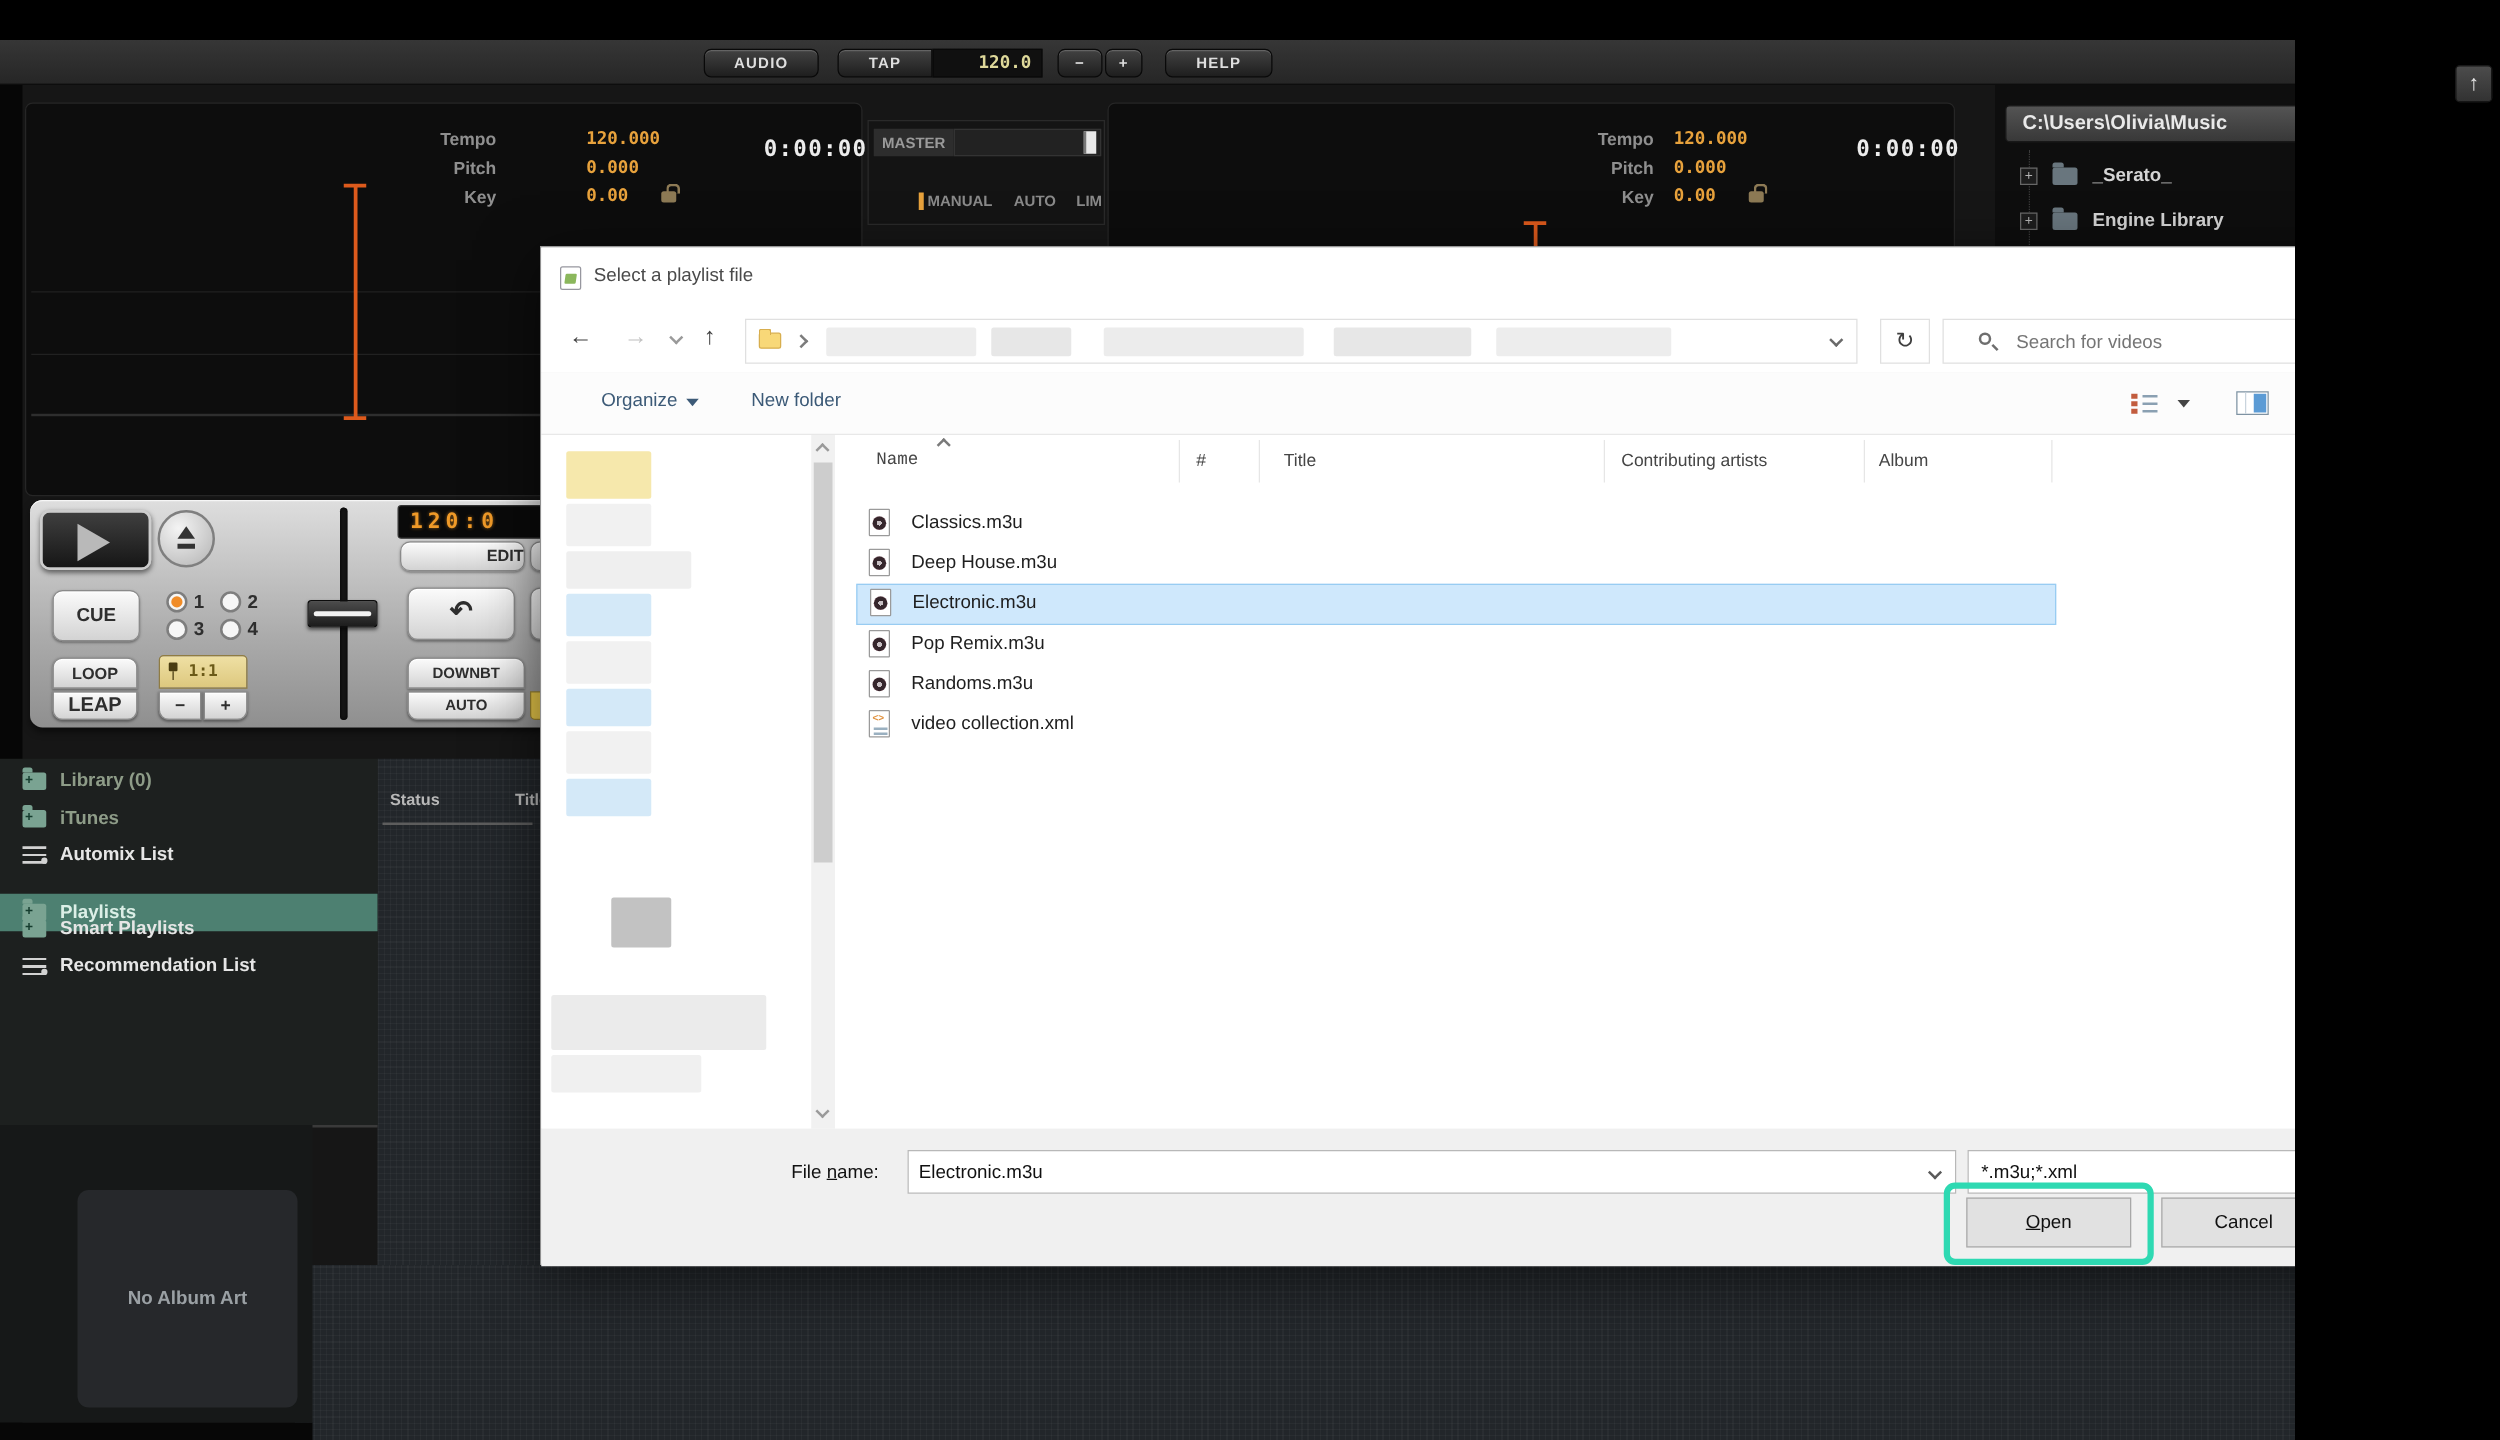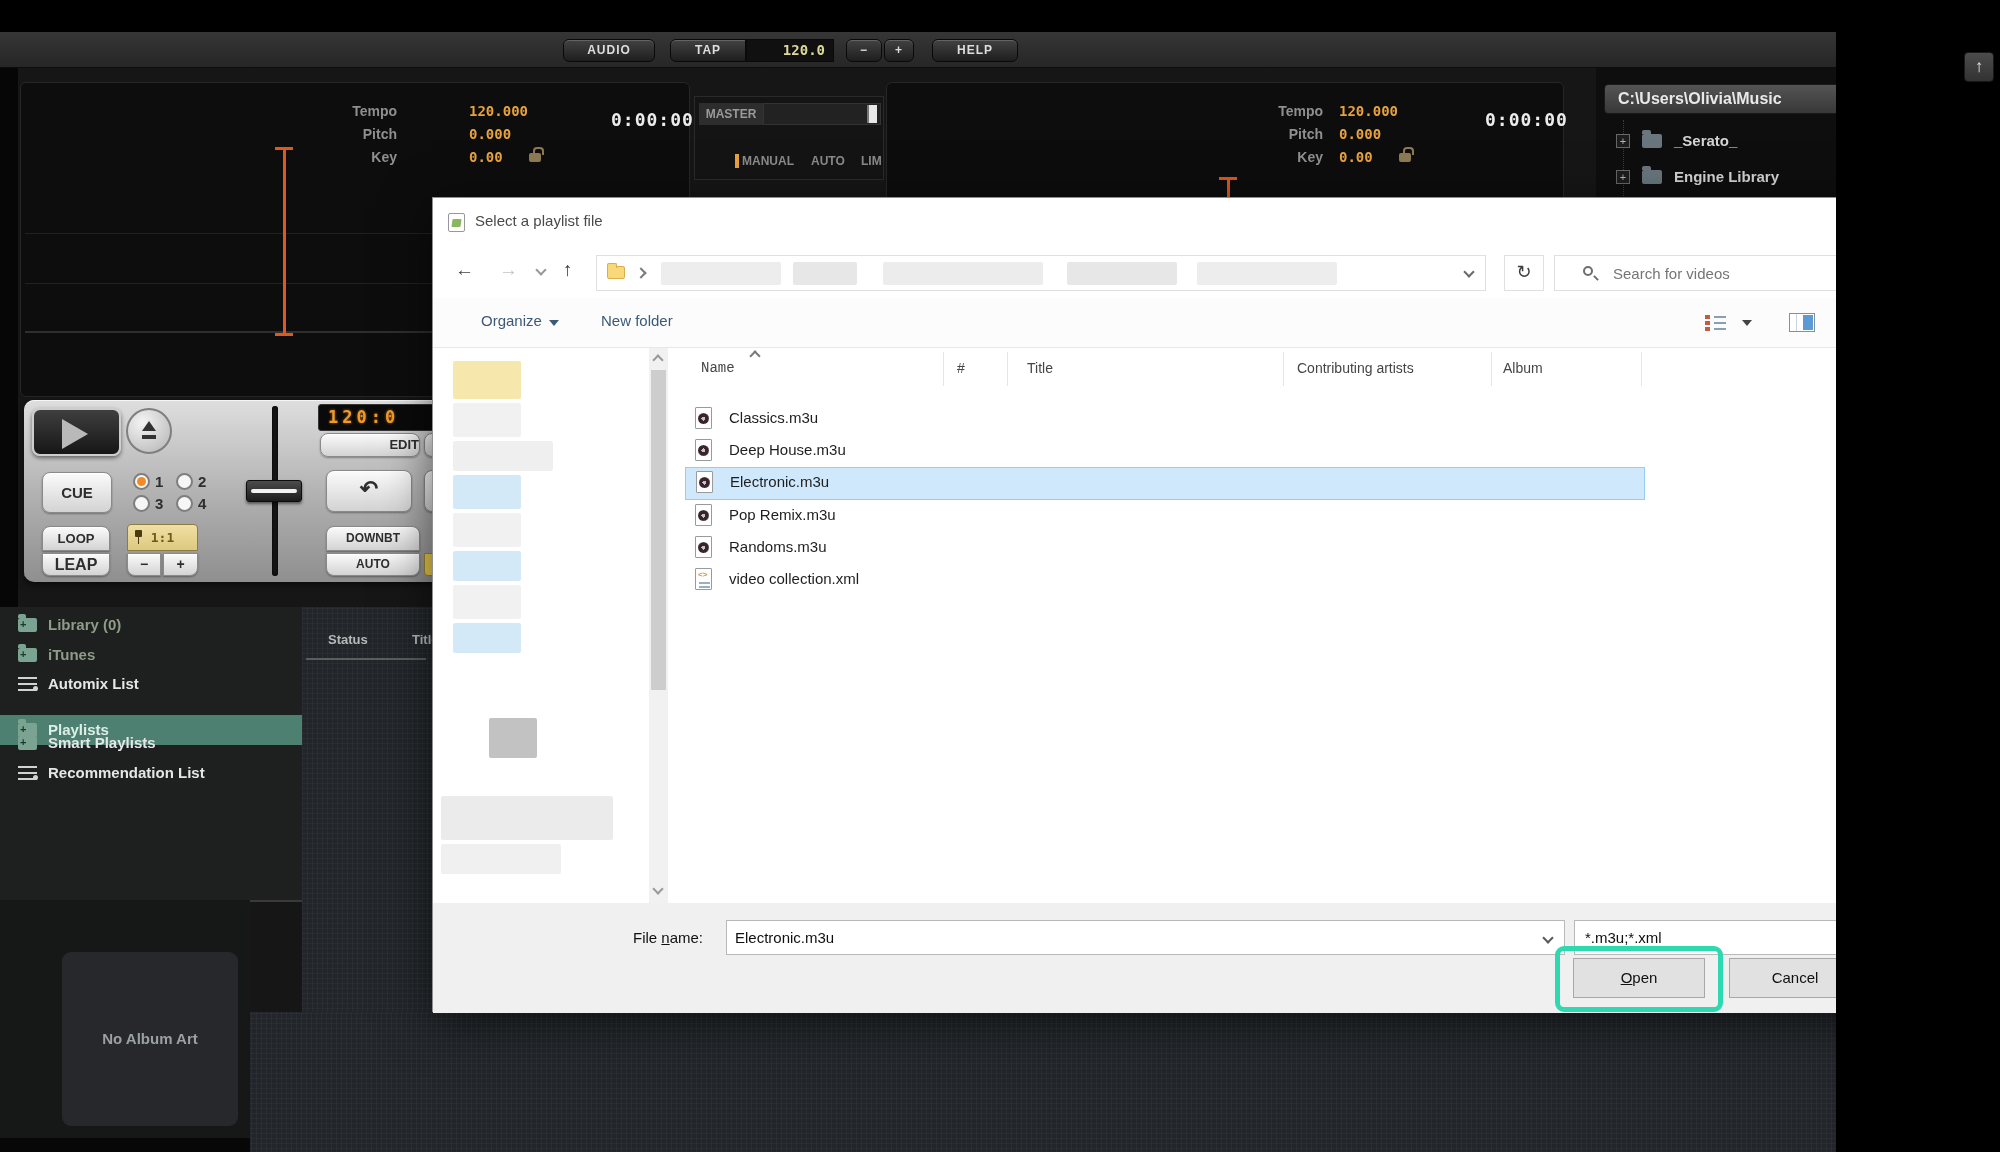--- a/index.html
+++ b/index.html
@@ -301,21 +301,21 @@
     </div>
   </div>
   <div class="abs" style="left:0;top:868px;width:302px;height:2px;background:#3a3a3a;"></div>
 
   <div class="abs album-panel">
     <div class="album-box">
       <div class="album-text">No Album Art</div>
     </div>
   </div>
 
-  <span class="lt-head" style="left:328px;top:600px;">Status</span>
+  <span class="lt-head" style="left:312px;top:600px;">Status</span>
   <span class="lt-head" style="left:412px;top:600px;">Title</span>
   <div class="abs" style="left:306px;top:626px;width:120px;height:2px;background:#5d5d5d;"></div>
 
   <div class="searchpill">
     <span class="pill-x">×</span>
   </div>
   <div class="popout">↗</div>
 
   <div class="dialog">
     <div class="dlg-titlebar">

